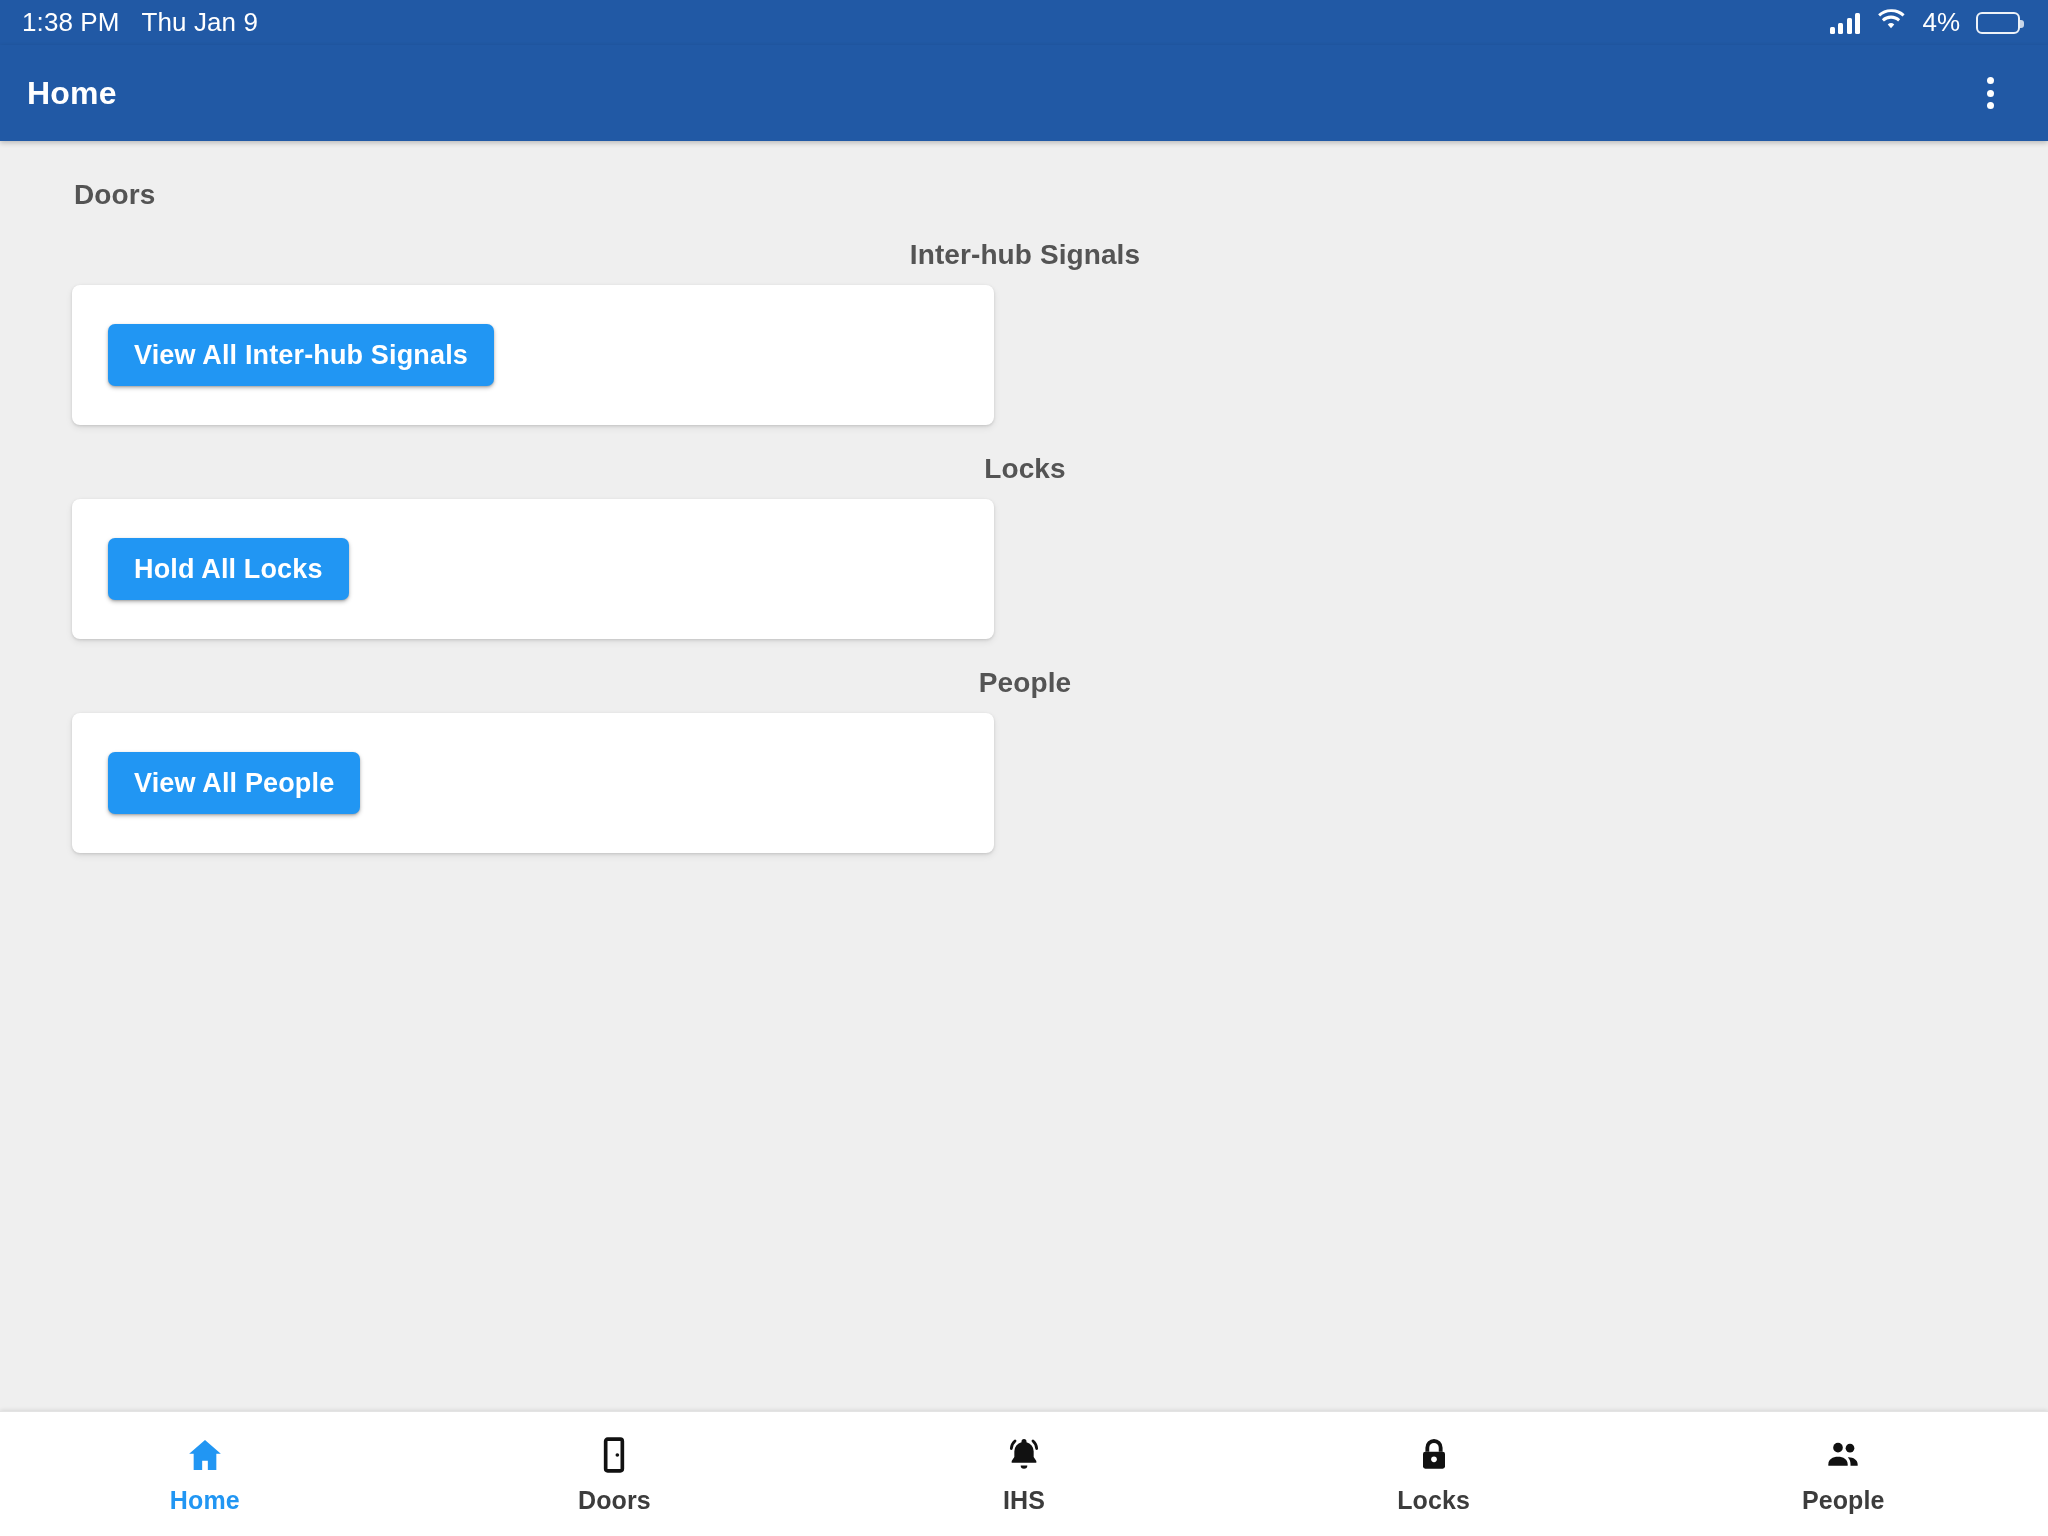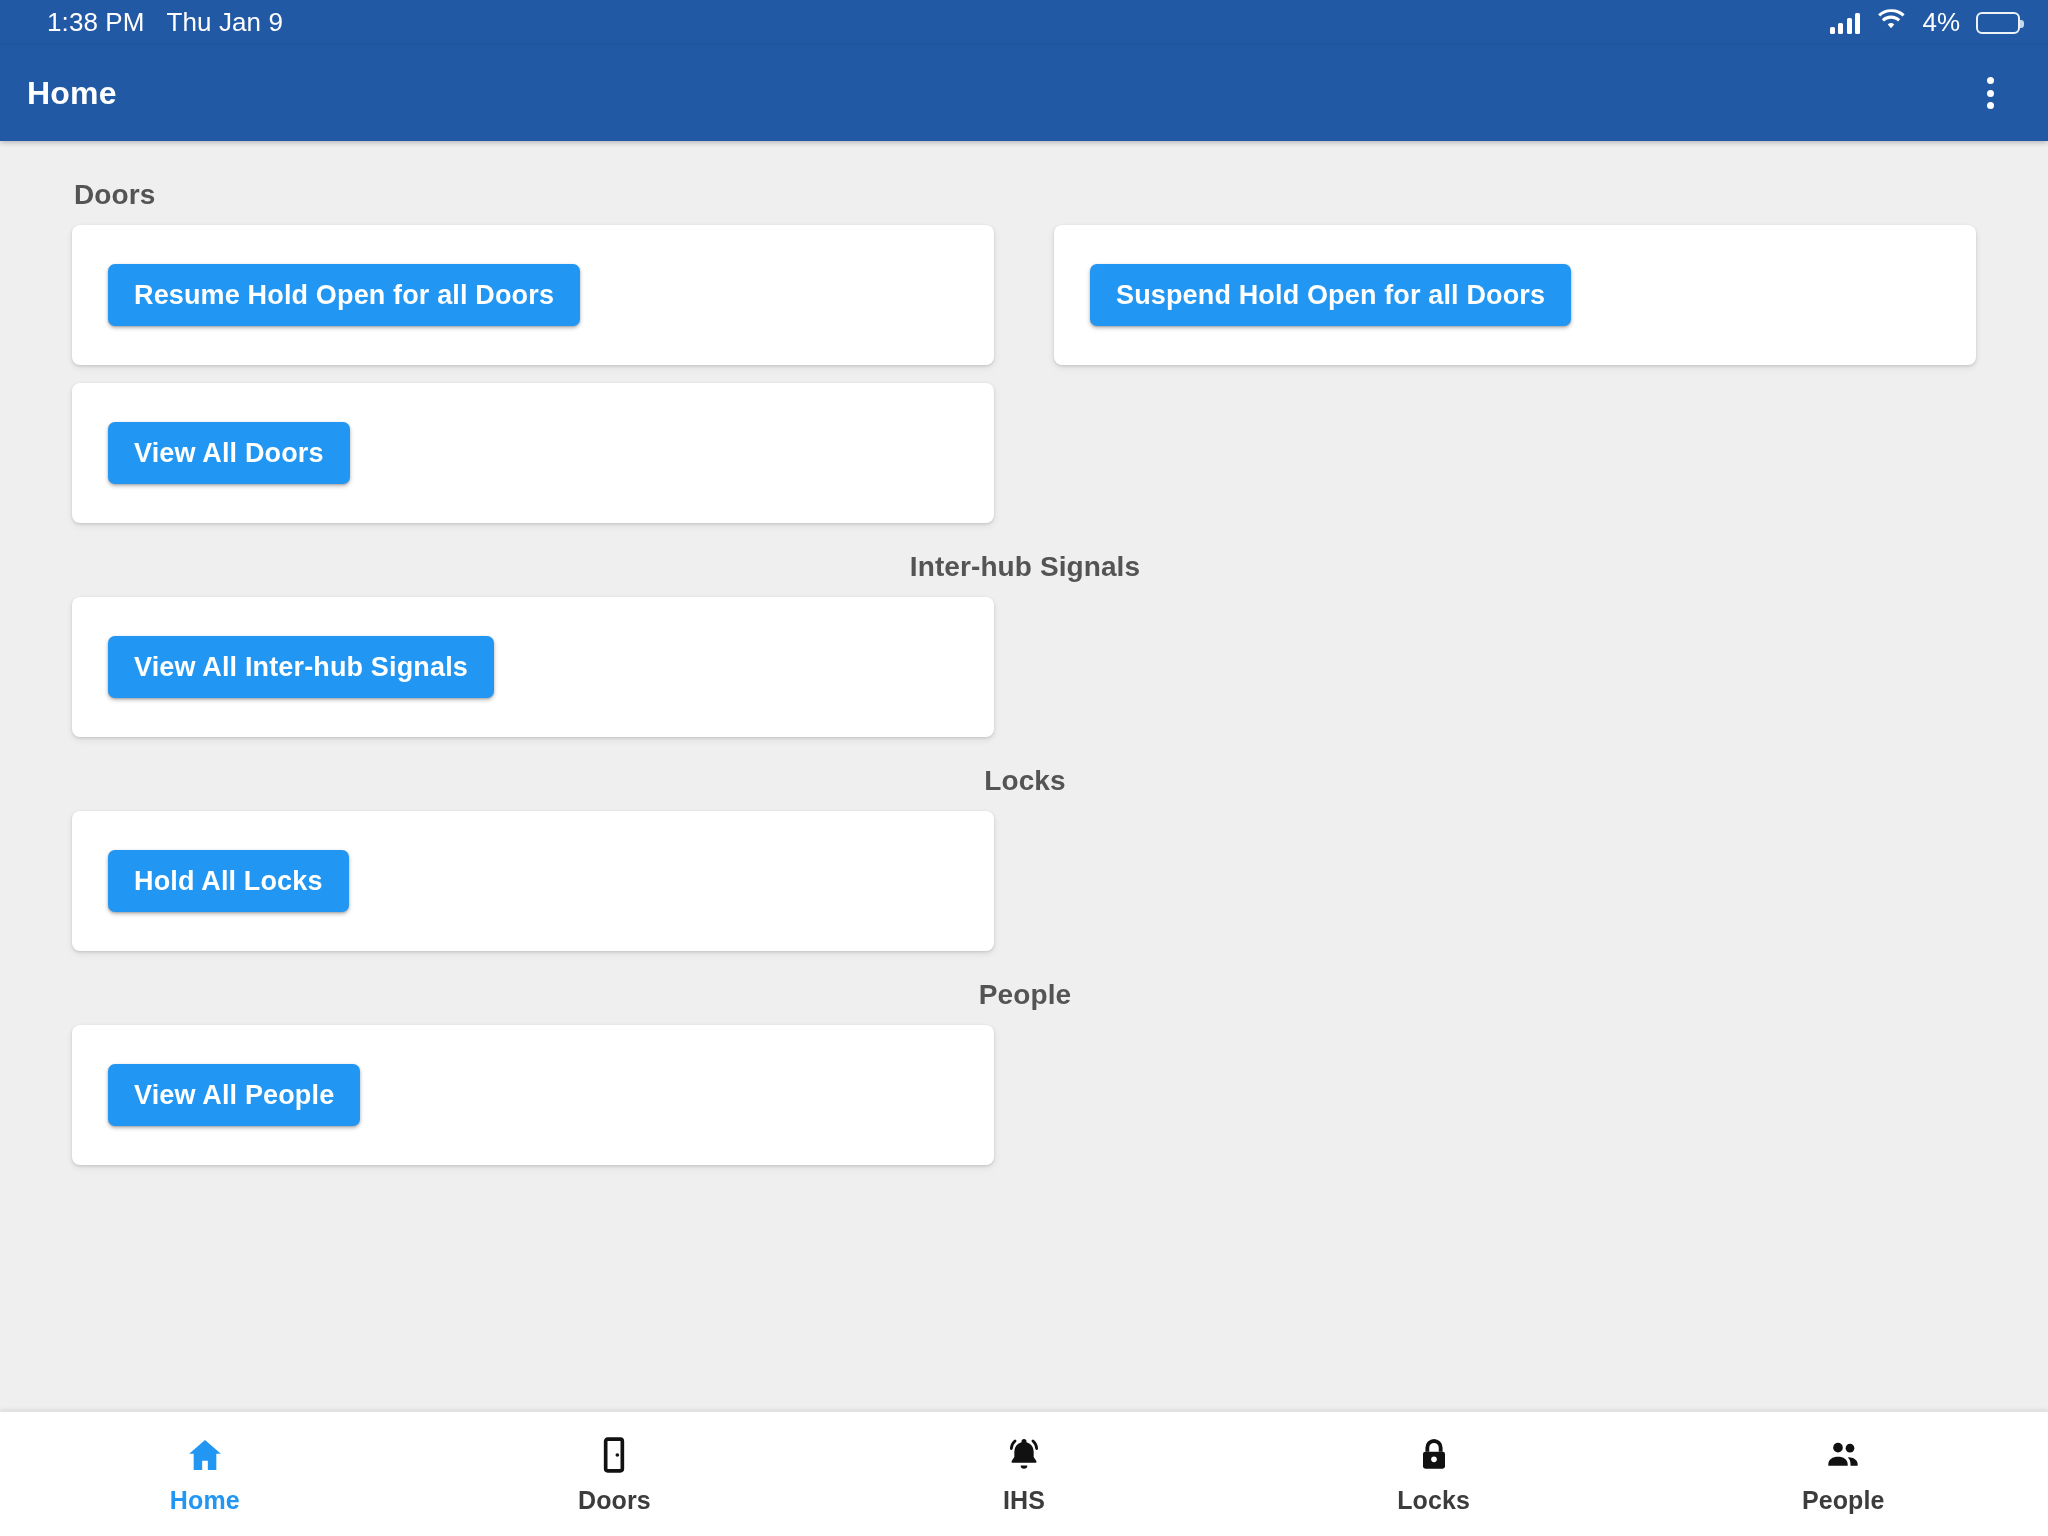--- a/index.html
+++ b/index.html
@@ -11,21 +11,21 @@
   }
   #app { width:2048px; height:1536px; display:flex; flex-direction:column; position:relative; }
 
   
   .statusbar{
     height:45px; background:#2159a5; flex:0 0 45px;
     display:flex; align-items:center; justify-content:space-between;
     padding:0 28px 0 22px; color:#fff;
   }
   .sb-left{ display:flex; align-items:baseline; gap:22px; }
-  .sb-time{ font-size:26px; font-weight:400; letter-spacing:.1px;margin-left:25px; }
+  .sb-time{ font-size:26px; font-weight:400; letter-spacing:.1px; }
   .sb-date{ font-size:26px; font-weight:400; letter-spacing:.1px; }
   .sb-right{ display:flex; align-items:center; gap:16px; }
   .sb-battpct{ font-size:26px; font-weight:400; }
 
   .signal{ display:flex; align-items:flex-end; gap:3.5px; height:22px; }
   .signal i{ width:5px; background:#fff; border-radius:1.5px; display:block; }
   .signal i:nth-child(1){ height:7px; }
   .signal i:nth-child(2){ height:11px; }
   .signal i:nth-child(3){ height:16px; }
   .signal i:nth-child(4){ height:21px; }
@@ -130,32 +130,20 @@
     <div class="overflow-btn">
       <span></span>
         <span></span>
         <span></span>
     </div>
   </div>
 
   <div class="content">
     <div id="sections-host">
         <div class="section-title">Doors</div>
-        <div class="grid">
-          <div class="card">
-            <button class="btn">Resume Hold Open for all Doors</button>
-          </div>
-          <div class="card">
-            <button class="btn">Suspend Hold Open for all Doors</button>
-          </div>
-          <div class="card">
-            <button class="btn">View All Doors</button>
-          </div>
-          <div class="card empty"></div>
-        </div>
         <div class="section-title spaced">Inter-hub Signals</div>
         <div class="grid">
           <div class="card">
             <button class="btn">View All Inter-hub Signals</button>
           </div>
         </div>
         <div class="section-title spaced">Locks</div>
         <div class="grid">
           <div class="card">
             <button class="btn">Hold All Locks</button>

